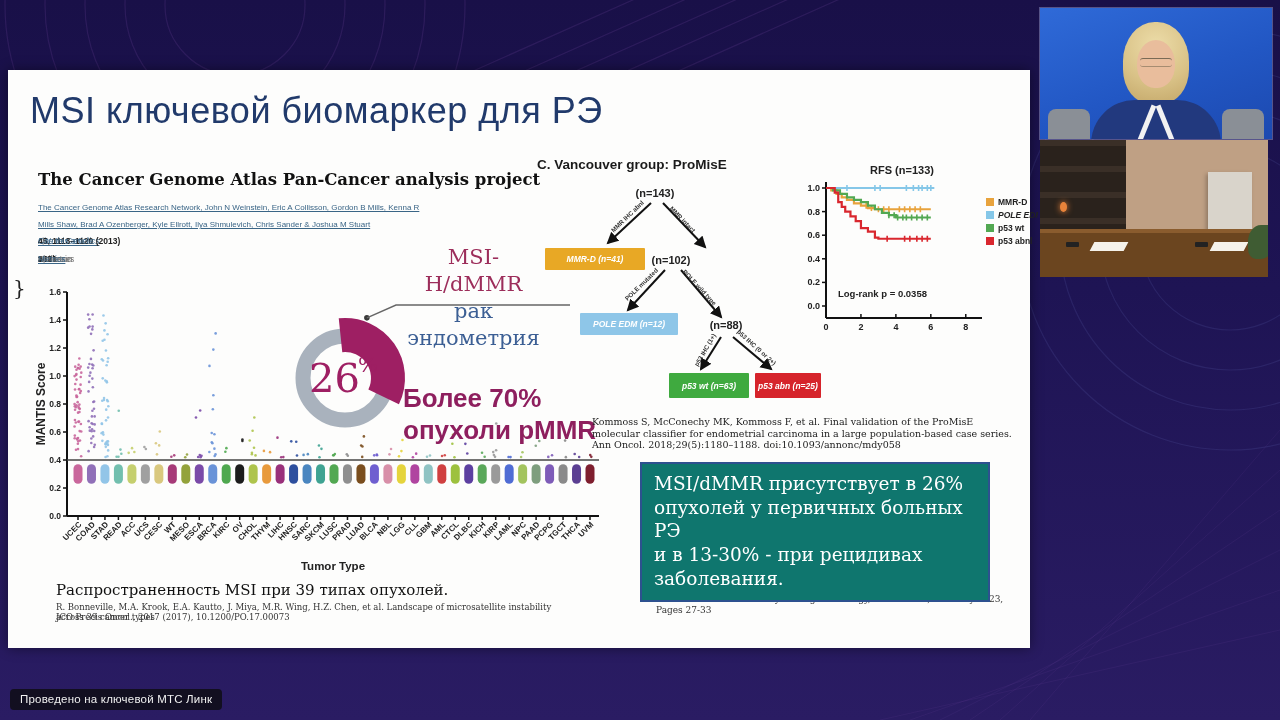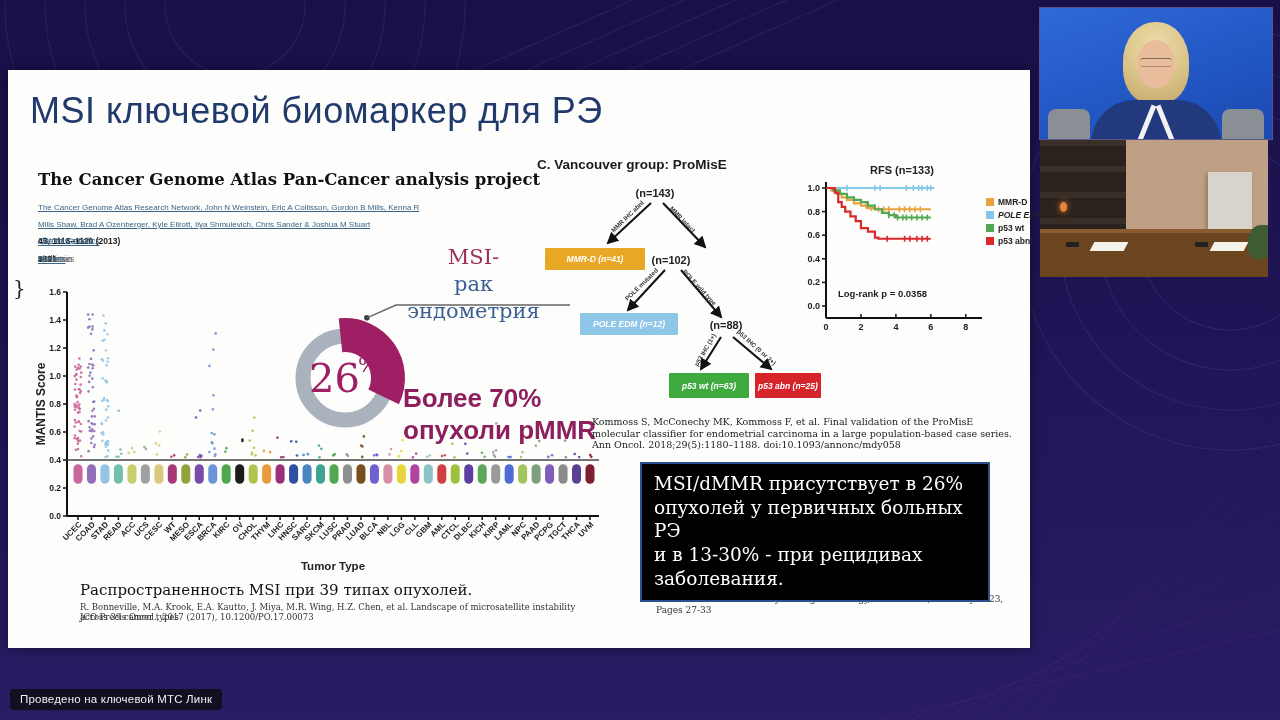--- a/index.html
+++ b/index.html
@@ -37,29 +37,29 @@
   .flow-svg{left:525px;top:85px;width:290px;height:262px;}
   .km-svg{left:782px;top:88px;width:248px;height:190px;}
   
   .callout{left:378px;top:174px;width:175px;text-align:center;font-family:"DejaVu Serif",serif;line-height:27px;font-size:21px;}
   .callout div{position:static;}
   .callout .c-red{color:#9c2d5a;}
   .callout .c-blue{color:#3c5f94;}
   .note{left:395px;top:312px;width:210px;font-size:26px;font-weight:bold;color:#8e1f5e;line-height:32px;}
   .note div{position:static;}
   
-  .cap{left:48px;top:511px;width:520px;font-family:"DejaVu Serif",serif;margin-left:24px;}
+  .cap{left:48px;top:511px;width:520px;font-family:"DejaVu Serif",serif;}
   .cap .cap-title{position:static;font-size:15px;color:#111;}
   .cap .cap-src{position:static;font-size:8.5px;color:#333;line-height:10px;margin-top:3px;width:520px;}
   .cit-kommoss{left:584px;top:346px;width:426px;font-family:"DejaVu Serif",serif;font-size:9.5px;line-height:11.5px;color:#222;}
   .cit-gyn{left:648px;top:502px;width:362px;font-family:"DejaVu Serif",serif;font-size:9px;line-height:11px;color:#333;}
   
   .hl-box{
     left:632px;top:392px;width:322px;padding:8px 12px 10px 12px;
-    background:#000000;border:2px solid #2d518f;
+    background:#0f766e;border:2px solid #2d518f;
     font-family:"DejaVu Serif",serif;font-size:18.5px;line-height:1.28;color:#fff;
   }
   .hl-box div{position:static;}
   
   .video-tile{position:absolute;overflow:hidden;}
   .video-top{left:1040px;top:8px;width:232px;height:131px;background:linear-gradient(160deg,#2f6ad8 0%,#2257c4 55%,#1c49b0 100%);outline:1px solid rgba(200,210,255,.35);}
   .video-top *{position:absolute;}
   .chair{width:42px;height:34px;background:#8a8f96;border-radius:8px 8px 0 0;bottom:-4px;}
   .chair-l{left:8px;} .chair-r{right:8px;}
   .p-hair{left:83px;top:14px;width:66px;height:82px;border-radius:48% 48% 42% 42%;
@@ -653,20 +653,21 @@
       <rect x="196" y="53" width="8" height="8" fill="#85c7e8"></rect>
       <text x="208" y="60" font-family="&quot;Liberation Sans&quot;,sans-serif" font-size="8.5" fill="#222" text-anchor="start" font-weight="bold" font-style="italic">POLE EDM</text>
       <rect x="196" y="66" width="8" height="8" fill="#52a852"></rect>
       <text x="208" y="73" font-family="&quot;Liberation Sans&quot;,sans-serif" font-size="8.5" fill="#222" text-anchor="start" font-weight="bold">p53 wt</text>
       <rect x="196" y="79" width="8" height="8" fill="#d9272e"></rect>
       <text x="208" y="86" font-family="&quot;Liberation Sans&quot;,sans-serif" font-size="8.5" fill="#222" text-anchor="start" font-weight="bold">p53 abnl</text>
     </svg>
 
   <div class="callout">
     <div class="c-red">MSI-</div>
+    <div class="c-red">H/dMMR</div>
     <div class="c-blue">рак</div>
     <div class="c-blue">эндометрия</div>
   </div>
   <div class="note">
     <div>Более 70%</div>
     <div>опухоли pMMR</div>
   </div>
 
   <div class="cap">
     <div class="cap-title">Распространенность MSI при 39 типах опухолей.</div>

